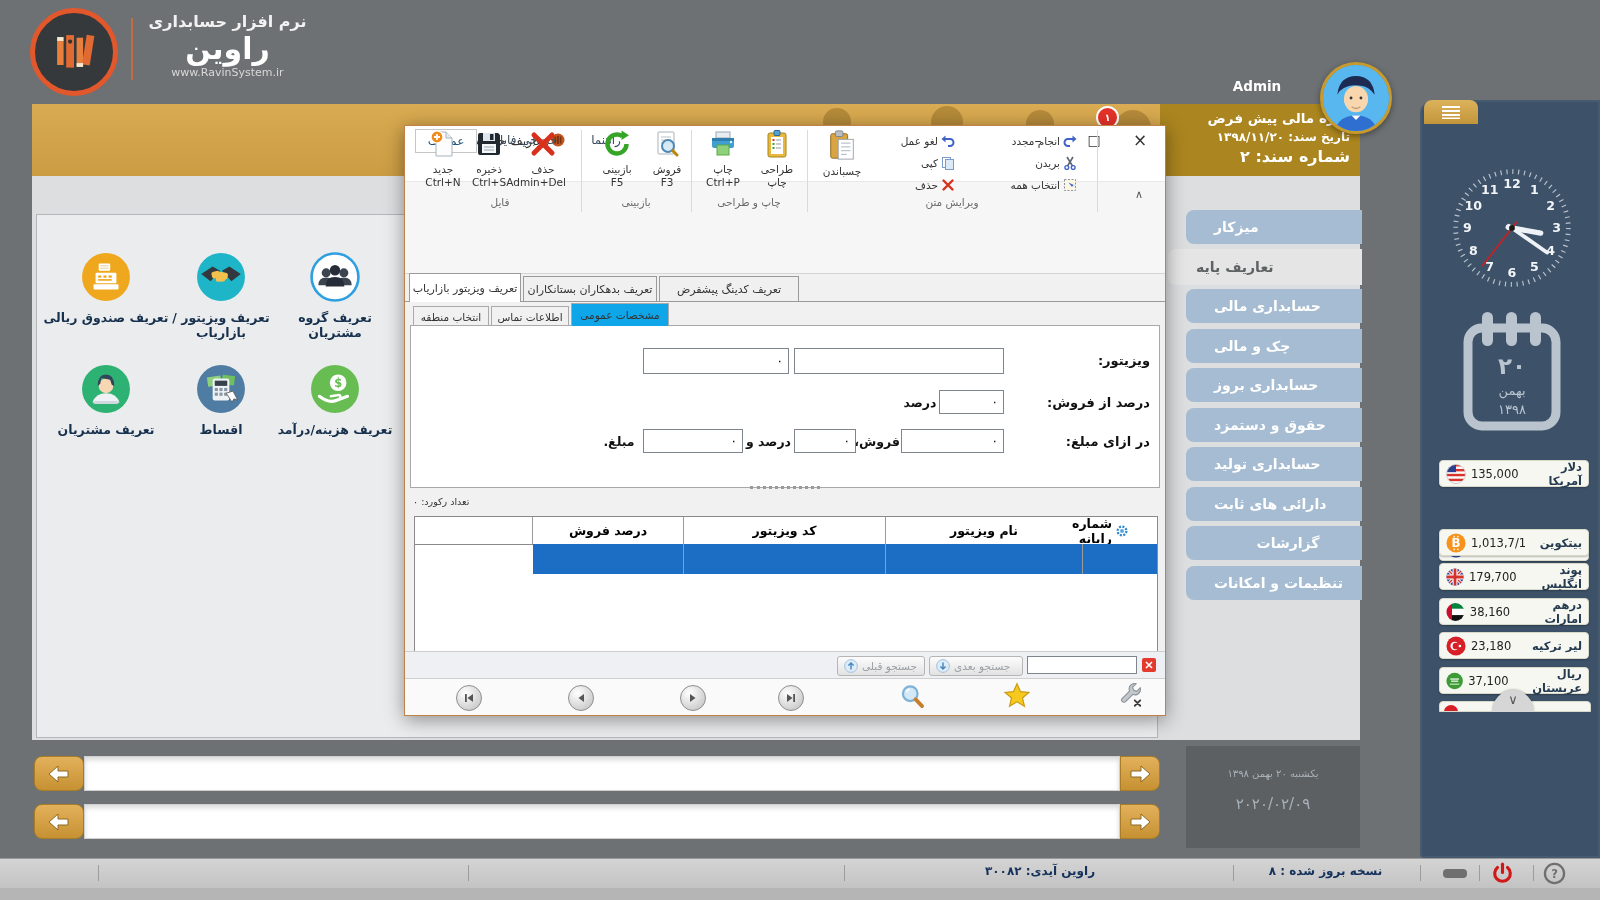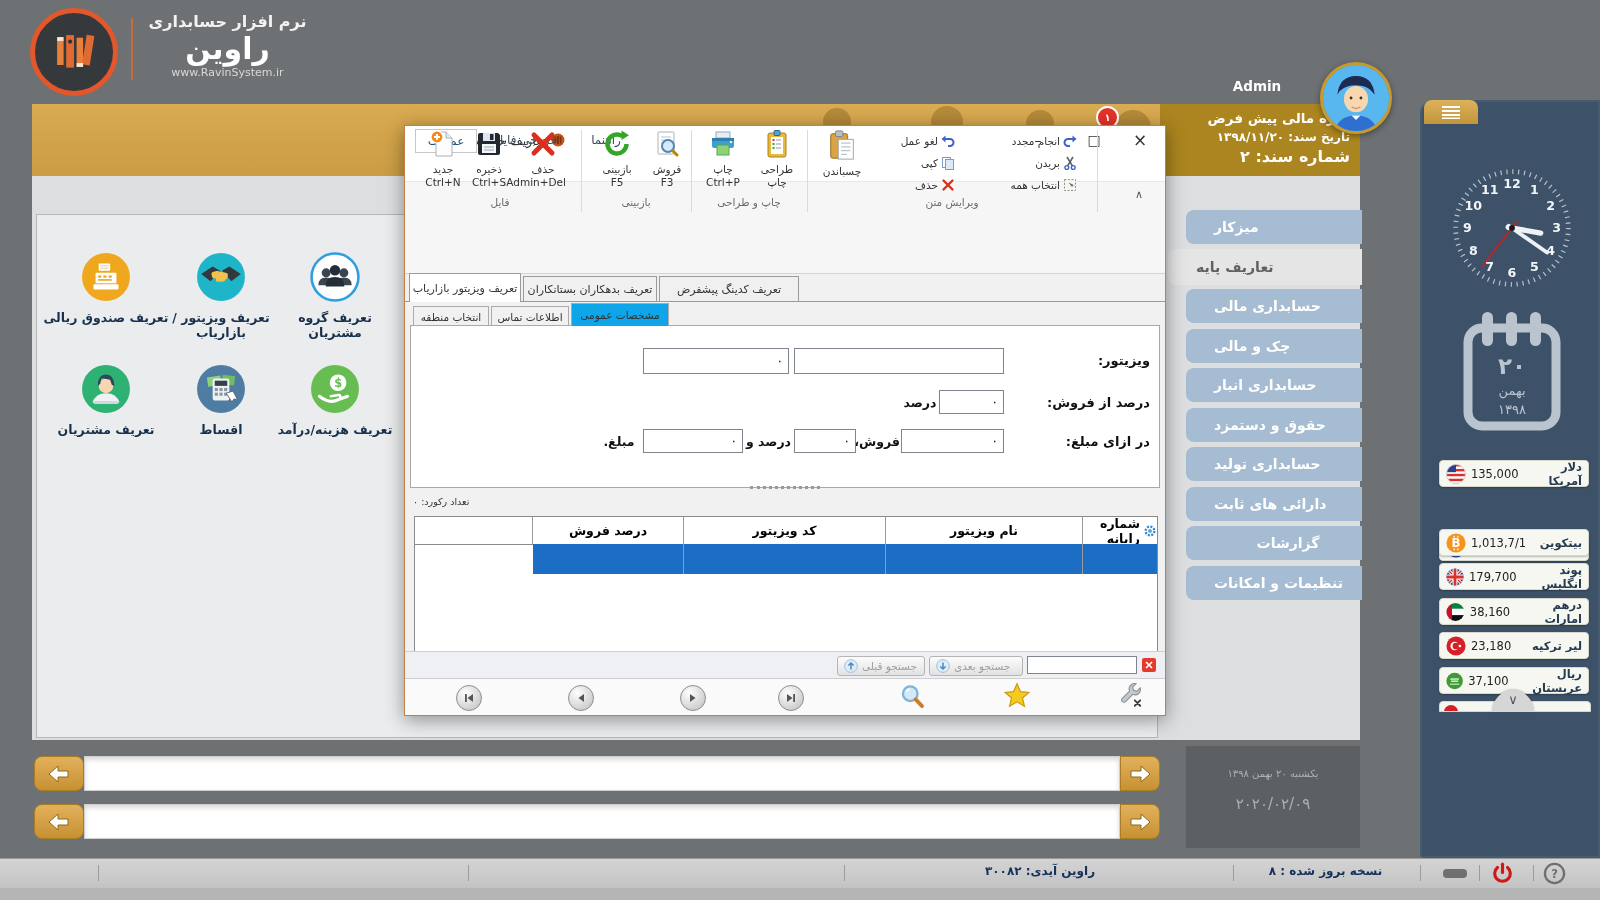--- a/index.html
+++ b/index.html
@@ -239,21 +239,21 @@
       <path d="M9 31q9 7 16 4l11-4" fill="none" stroke="#fff" stroke-width="3" stroke-linecap="round"></path>
       <path d="M20 31l6-1q4-1 3 2" fill="none" stroke="#fff" stroke-width="2.4" stroke-linecap="round"></path>
     </svg>
     <div class="lbl">تعریف هزینه/درآمد</div>
   </div>
 
   <div class="abs side-item" style="top:210px;">میزکار</div>
   <div class="abs side-item sel" style="top:249px;height:36px;line-height:36px;">تعاریف پایه</div>
   <div class="abs side-item" style="top:289px;">حسابداری مالی</div>
   <div class="abs side-item" style="top:329px;">چک و مالی</div>
-  <div class="abs side-item" style="top:368px;">حسابداری انبار</div>
+  <div class="abs side-item" style="top:368px;">حسابداری بروز</div>
   <div class="abs side-item" style="top:408px;">حقوق و دستمزد</div>
   <div class="abs side-item" style="top:447px;">حسابداری تولید</div>
   <div class="abs side-item" style="top:487px;">دارائی های ثابت</div>
   <div class="abs side-item" style="top:526px;text-align:center;">گزارشات</div>
   <div class="abs side-item" style="top:566px;">تنظیمات و امکانات</div>
 
   <div class="abs widget-panel"></div>
   <div class="abs gold-tab">
     <svg width="22" height="14" viewBox="0 0 22 14">
       <g stroke="#fff" stroke-width="2">
@@ -694,21 +694,21 @@
     <div class="fword" style="left:192px;top:308px;width:44px;">مبلغ.</div>
 
     <div class="splitter"></div>
     <div class="reccount">تعداد رکورد: ۰</div>
 
     <div class="vtable">
       <div class="vth" style="left:0;width:118px;border-right:1px solid #9a9a9a;"></div>
       <div class="vth" style="left:118px;width:151px;">درصد فروش</div>
       <div class="vth" style="left:269px;width:202px;">کد ویزیتور</div>
       <div class="vth" style="left:471px;width:197px;">نام ویزیتور</div>
-      <div class="vth" style="left:668px;width:74px;border-right:none;justify-content:flex-end;gap:3px;padding-left:2px;">
+      <div class="vth" style="left:640px;width:74px;border-right:none;justify-content:flex-end;gap:3px;padding-left:2px;">
         <svg width="14" height="14" viewBox="0 0 16 16" style="flex:0 0 auto;">
           <circle cx="8" cy="8" r="5" fill="none" stroke="#2f86d0" stroke-width="2.6" stroke-dasharray="2.3 1.6"></circle>
             <circle cx="8" cy="8" r="2.2" fill="#56a6e0"></circle>
         </svg>
         <span>شماره رایانه</span>
       </div>
       <div class="hdrline"></div>
       <div class="vrow" style="left:118px;width:151px;"></div>
       <div class="vrow" style="left:269px;width:202px;"></div>
       <div class="vrow" style="left:471px;width:197px;"></div>

